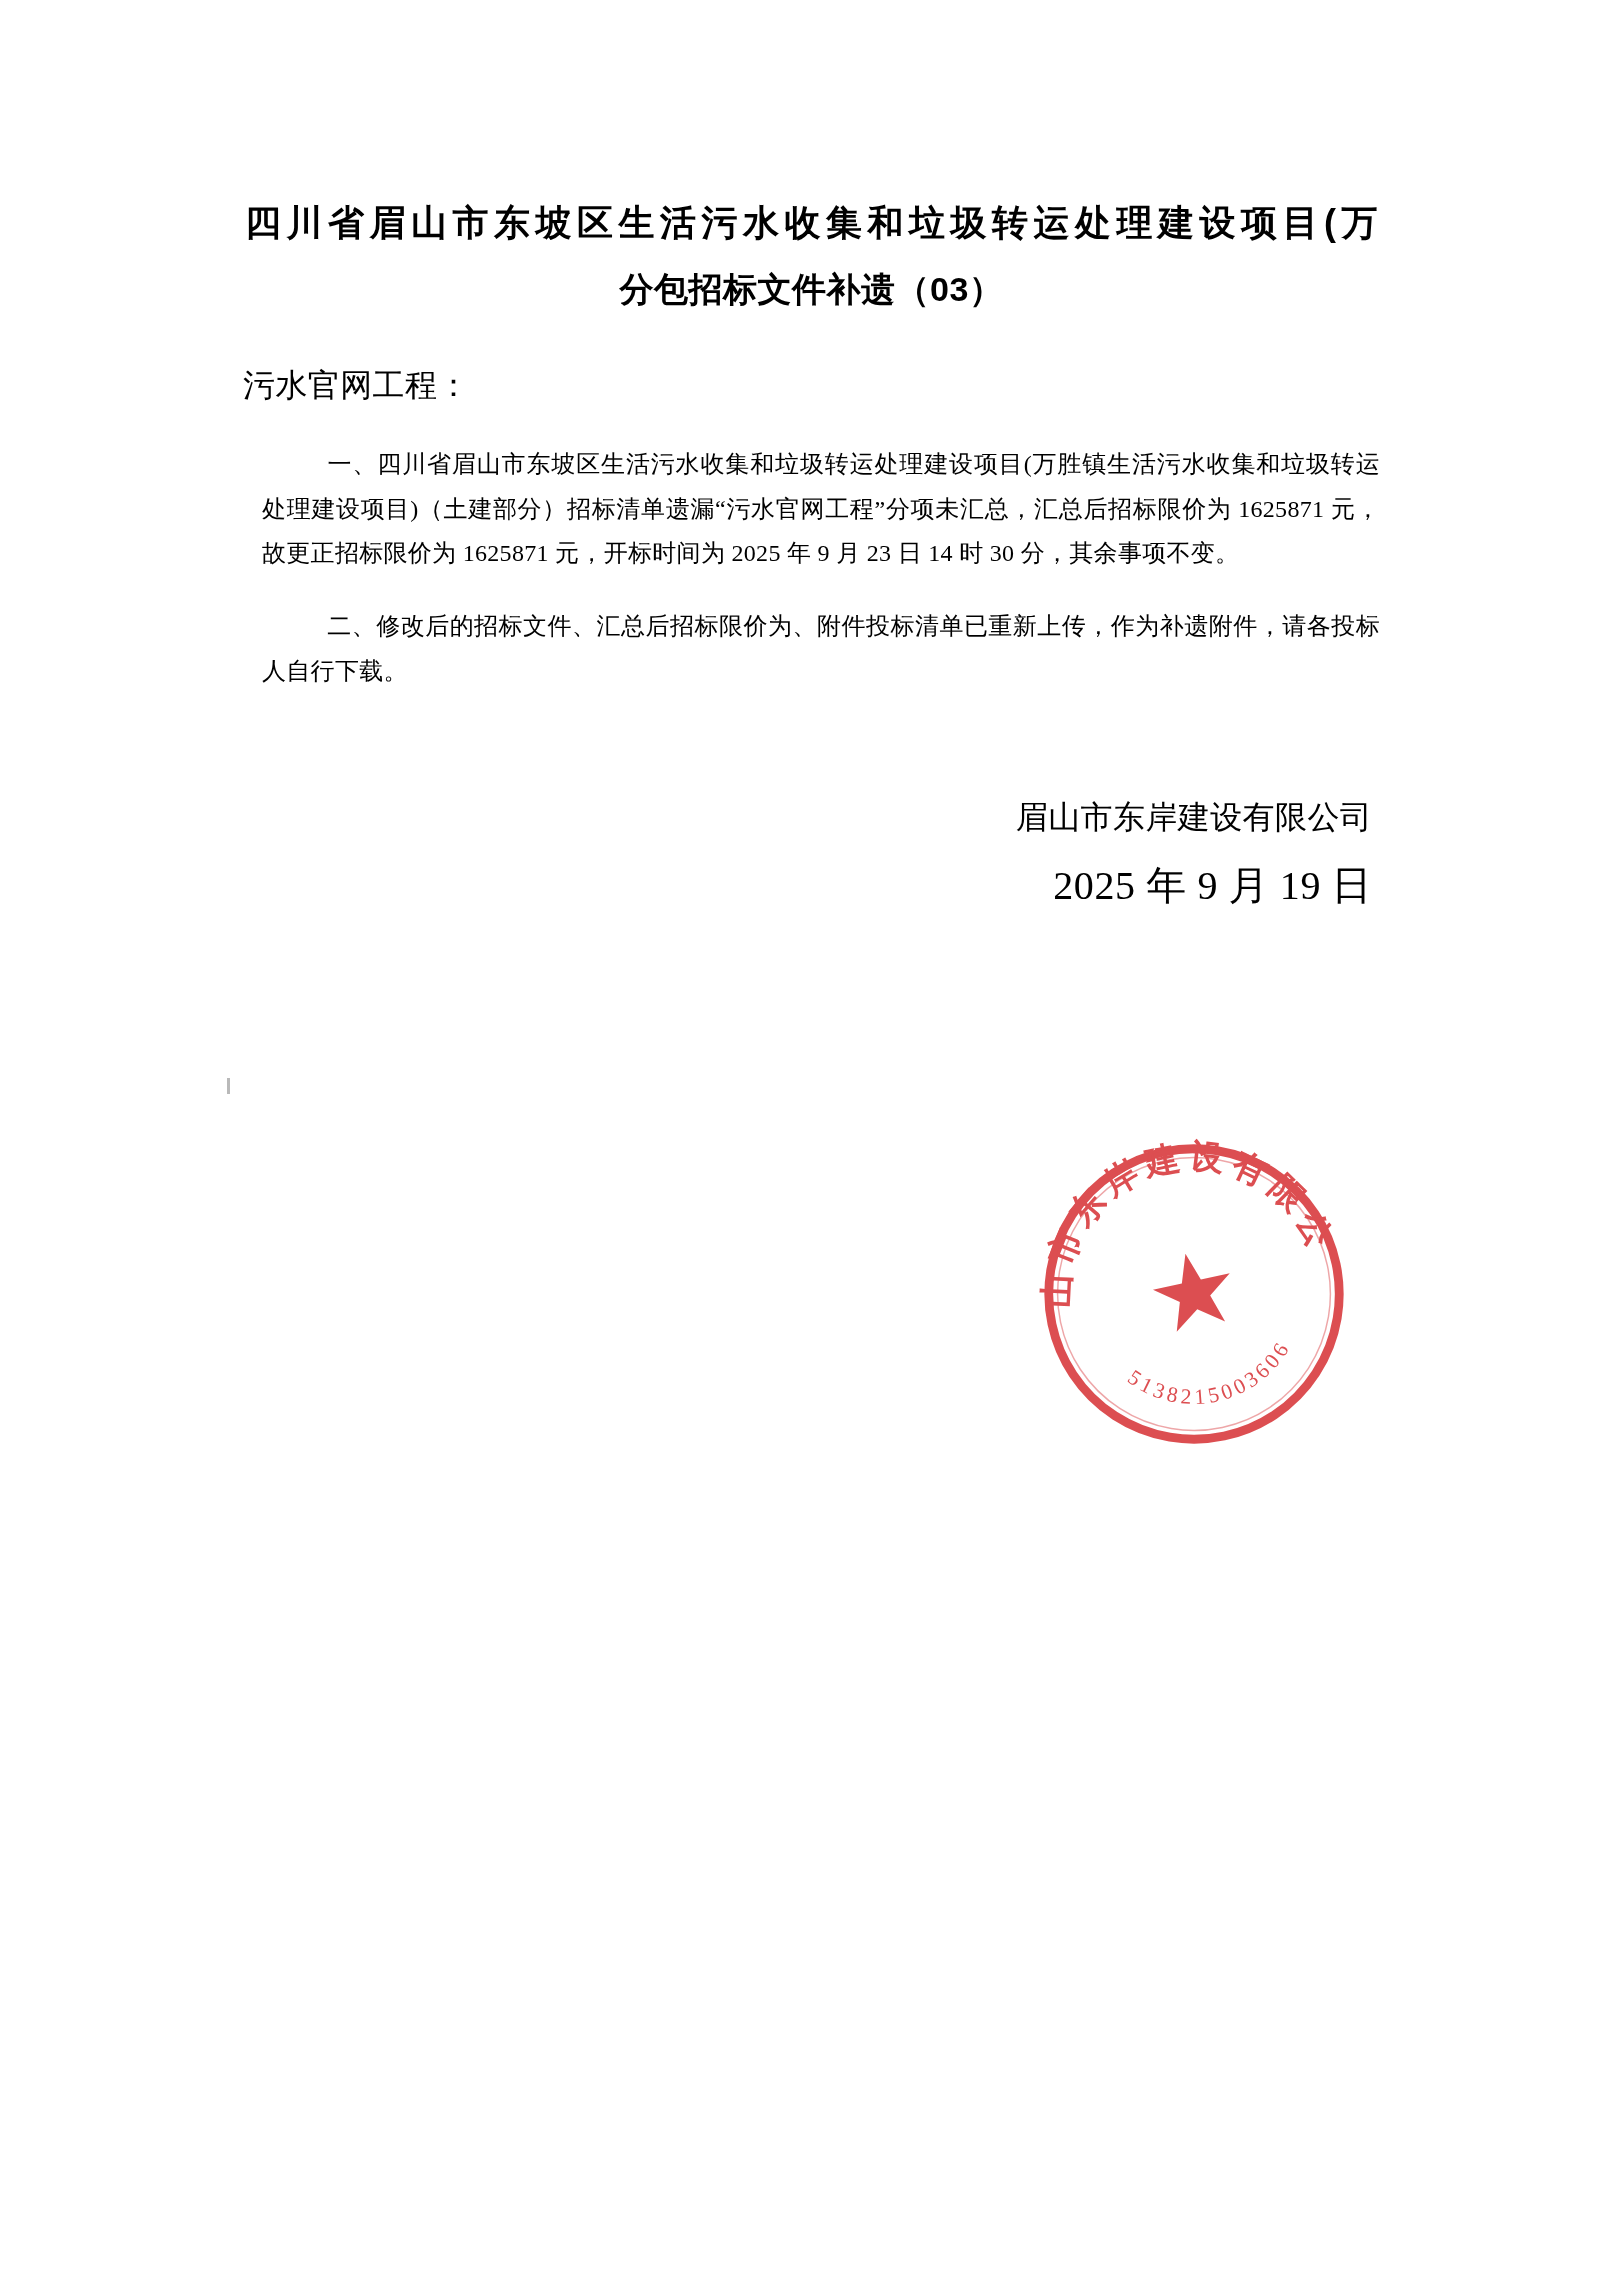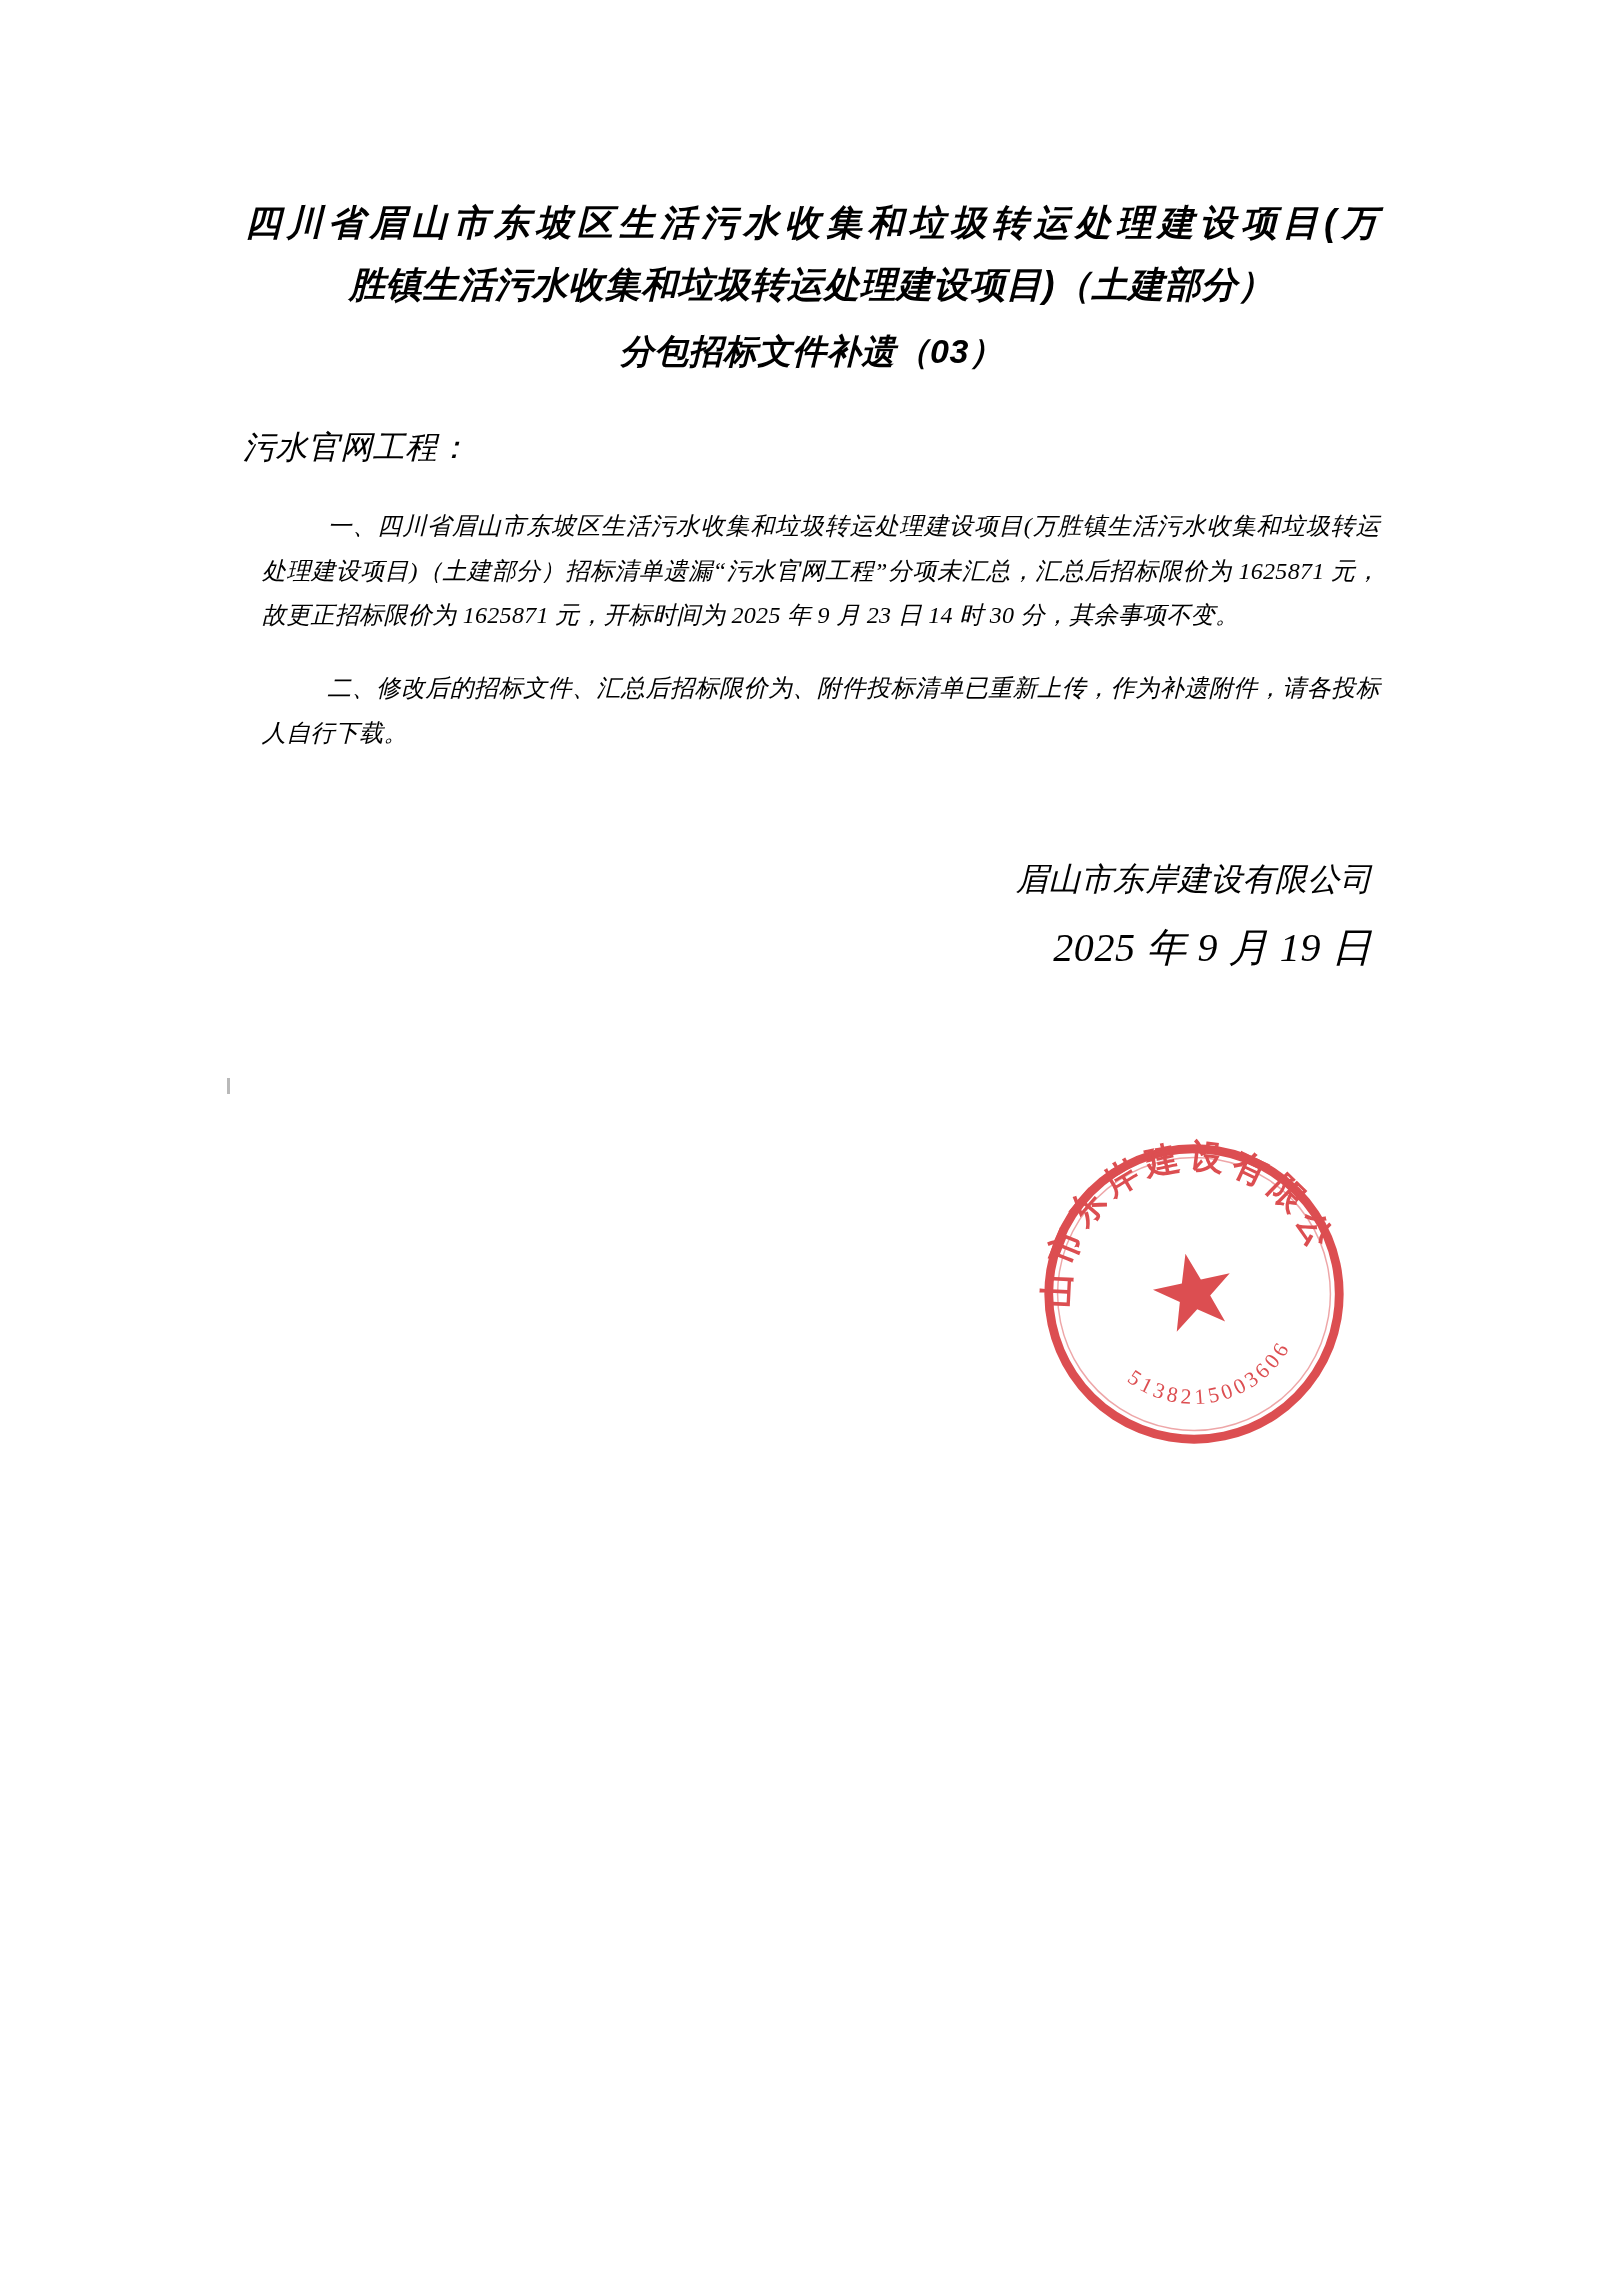--- a/index.html
+++ b/index.html
@@ -17,21 +17,20 @@
     height: 2294px;
     background: #ffffff;
     overflow: hidden;
     box-sizing: border-box;
   }
   .content {
     position: absolute;
     left: 243px;
     top: 192px;
     width: 1137px;
-    font-style: italic;
   }
   .title-block {
     text-align: center;
   }
   .doc-title-line {
     font-family: "Liberation Sans", "DejaVu Sans", sans-serif;
     font-weight: bold;
     font-size: 36px;
     line-height: 1.72;
     letter-spacing: 0.5px;
@@ -118,21 +117,20 @@
 <body>
 
 <div class="page">
 
   <div class="stray-mark"></div>
 
   <div class="content">
 
     <div class="title-block">
       <div class="doc-title-line l1">四川省眉山市东坡区生活污水收集和垃圾转运处理建设项目(万</div>
-      <div class="doc-title-line l2">胜镇生活污水收集和垃圾转运处理建设项目)（土建部分）</div>
       <div class="doc-subtitle">分包招标文件补遗（03）</div>
     </div>
 
     <div class="salutation">污水官网工程：</div>
 
     <div class="para"><span class="indent"></span><span>一、四川省眉山市东坡区生活污水收集和垃圾转运处理建设项目(万胜镇生活污水收集和垃圾转运处理建设项目)（土建部分）招标清单遗漏“污水官网工程”分项未汇总，汇总后招标限价为 1625871 元，故更正招标限价为 1625871 元，开标时间为 2025 年 9 月 23 日 14 时 30 分，其余事项不变。</span></div>
 
     <div class="para"><span class="indent"></span><span>二、修改后的招标文件、汇总后招标限价为、附件投标清单已重新上传，作为补遗附件，请各投标人自行下载。</span></div>
 
     <div class="signature-block">

